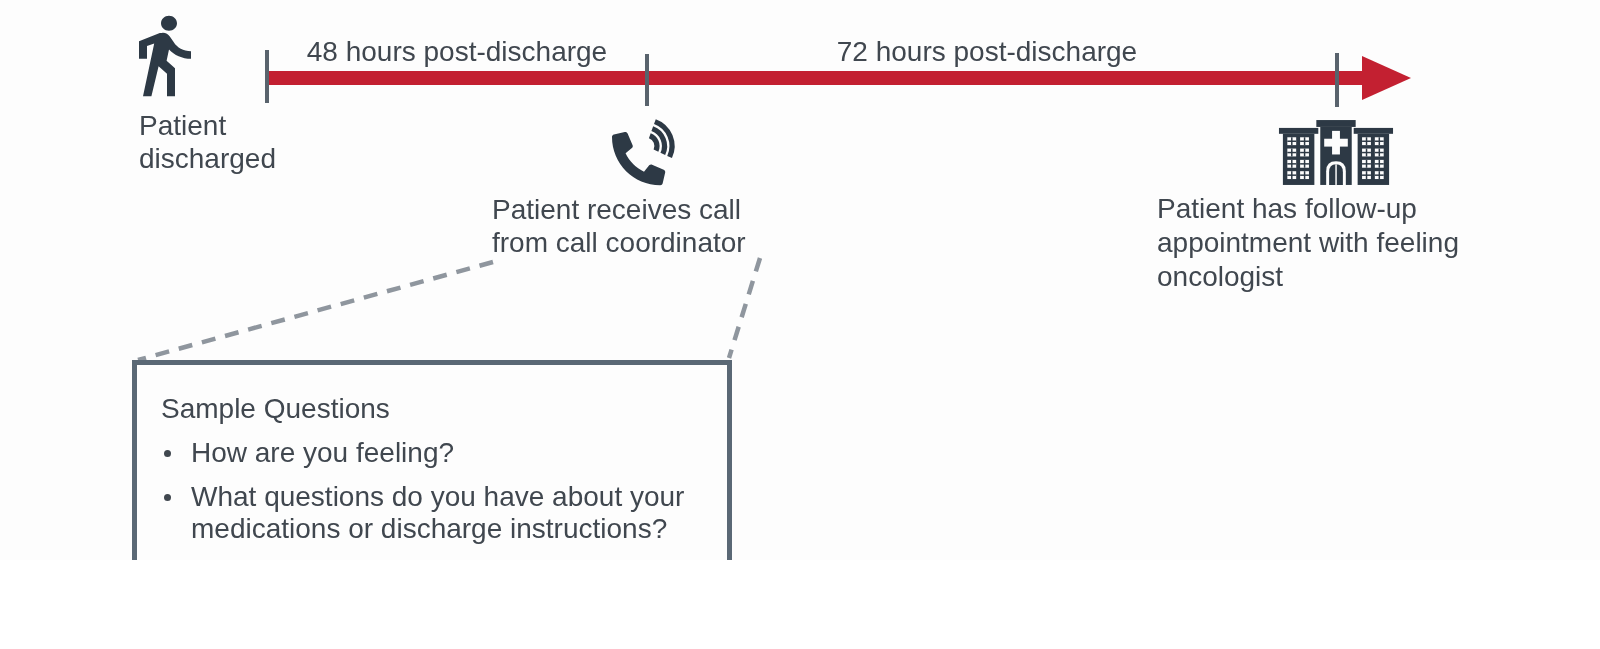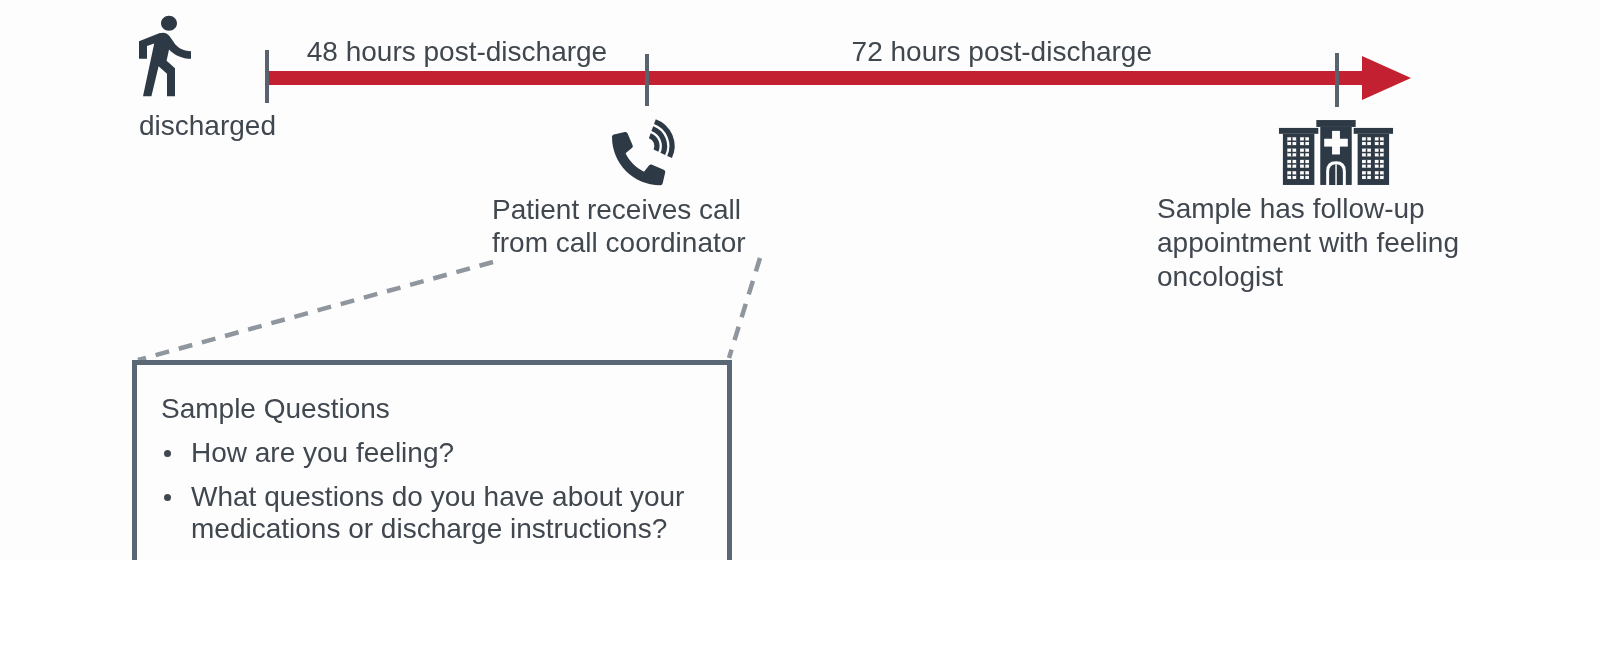--- a/index.html
+++ b/index.html
@@ -27,21 +27,21 @@
   #timeline-bar{position:absolute;left:267px;top:71px;width:1097px;height:14px;background:var(--arrow-red);}
   #arrow-head{
     position:absolute;left:1362px;top:56px;width:0;height:0;
     border-top:22px solid transparent;border-bottom:22px solid transparent;
     border-left:49px solid var(--arrow-red);
   }
   #tick-start{left:265px;top:50px;height:53px;}
   #tick-call{left:645px;top:54px;height:52px;}
   #tick-followup{left:1335px;top:53px;height:54px;}
   #segment1-label{left:292px;top:36px;width:330px;text-align:center;}
-  #segment2-label{left:822px;top:36px;width:330px;text-align:right;}
+  #segment2-label{left:822px;top:36px;width:330px;text-align:center;}
   #start-label{left:139px;top:109px;line-height:33px;}
   #milestone-call-label{left:492px;top:193px;line-height:33px;}
   #milestone-followup-label{left:1157px;top:192px;line-height:34px;}
   #walk-icon-box{position:absolute;left:137px;top:14px;color:var(--icon-dark);}
   #phone-icon-box{position:absolute;left:611px;top:114px;color:var(--icon-dark);}
   #hospital-icon-box{position:absolute;left:1277px;top:116px;color:var(--icon-dark);}
   #leader-lines{position:absolute;left:0;top:0;width:1600px;height:649px;pointer-events:none;}
   #callout-box{
     position:absolute;left:132px;top:360px;width:600px;height:262px;
     border:5px solid var(--box-border);background:var(--background);
@@ -68,20 +68,21 @@
   <div id="timeline-bar"></div>
   <div id="arrow-head"></div>
   <div id="tick-start" class="tick"></div>
   <div id="tick-call" class="tick"></div>
   <div id="tick-followup" class="tick"></div>
 
   <div id="segment1-label" class="label nowrap">48 hours post-discharge</div>
   <div id="segment2-label" class="label nowrap">72 hours post-discharge</div>
 
   <div id="start-label" class="label">
+    <div class="nowrap">Patient</div>
     <div class="nowrap">discharged</div>
   </div>
 
   <div id="phone-icon-box">
     <svg width="72" height="78" viewBox="0 0 72 72" aria-hidden="true">
       <g transform="translate(1,15) scale(0.104) translate(512,0) scale(-1,1)">
         <path fill="currentColor" d="M493.4 24.6l-104-24c-11.3-2.6-22.9 3.3-27.5 13.9l-48 112c-4.2 9.8-1.4 21.3 6.9 28l60.6 49.6c-36 76.7-98.9 140.5-177.2 177.2l-49.6-60.6c-6.8-8.3-18.2-11.1-28-6.9l-112 48C3.9 366.5-2 378.1.6 389.4l24 104C27.1 504.2 36.7 512 48 512c256.1 0 464-207.5 464-464 0-11.2-7.7-20.9-18.6-23.4z"></path>
       </g>
       <g fill="none" stroke="currentColor" stroke-width="5.2">
         <path d="M38.8 18.7 A11 11 0 0 1 45.0 33.6"></path>
@@ -135,21 +136,21 @@
       <use href="#win" x="86.5" y="33"></use>
         <use href="#win" x="99.5" y="33"></use>
       <use href="#win" x="86.5" y="44.5"></use>
         <use href="#win" x="99.5" y="44.5"></use>
       <use href="#win" x="86.5" y="56"></use>
         <use href="#win" x="99.5" y="56"></use>
     </svg>
   </div>
 
   <div id="milestone-followup-label" class="label">
-    <div class="nowrap">Sample has follow-up</div>
+    <div class="nowrap">Patient has follow-up</div>
     <div class="nowrap">appointment with feeling</div>
     <div class="nowrap">oncologist</div>
   </div>
 
   <svg id="leader-lines" aria-hidden="true">
     <line x1="493" y1="262" x2="138" y2="360" stroke="var(--dash-gray)" stroke-width="4.5" stroke-dasharray="14 10"></line>
     <line x1="760" y1="258" x2="729" y2="358" stroke="var(--dash-gray)" stroke-width="4.5" stroke-dasharray="14 10"></line>
   </svg>
 
   <div id="callout-box">

